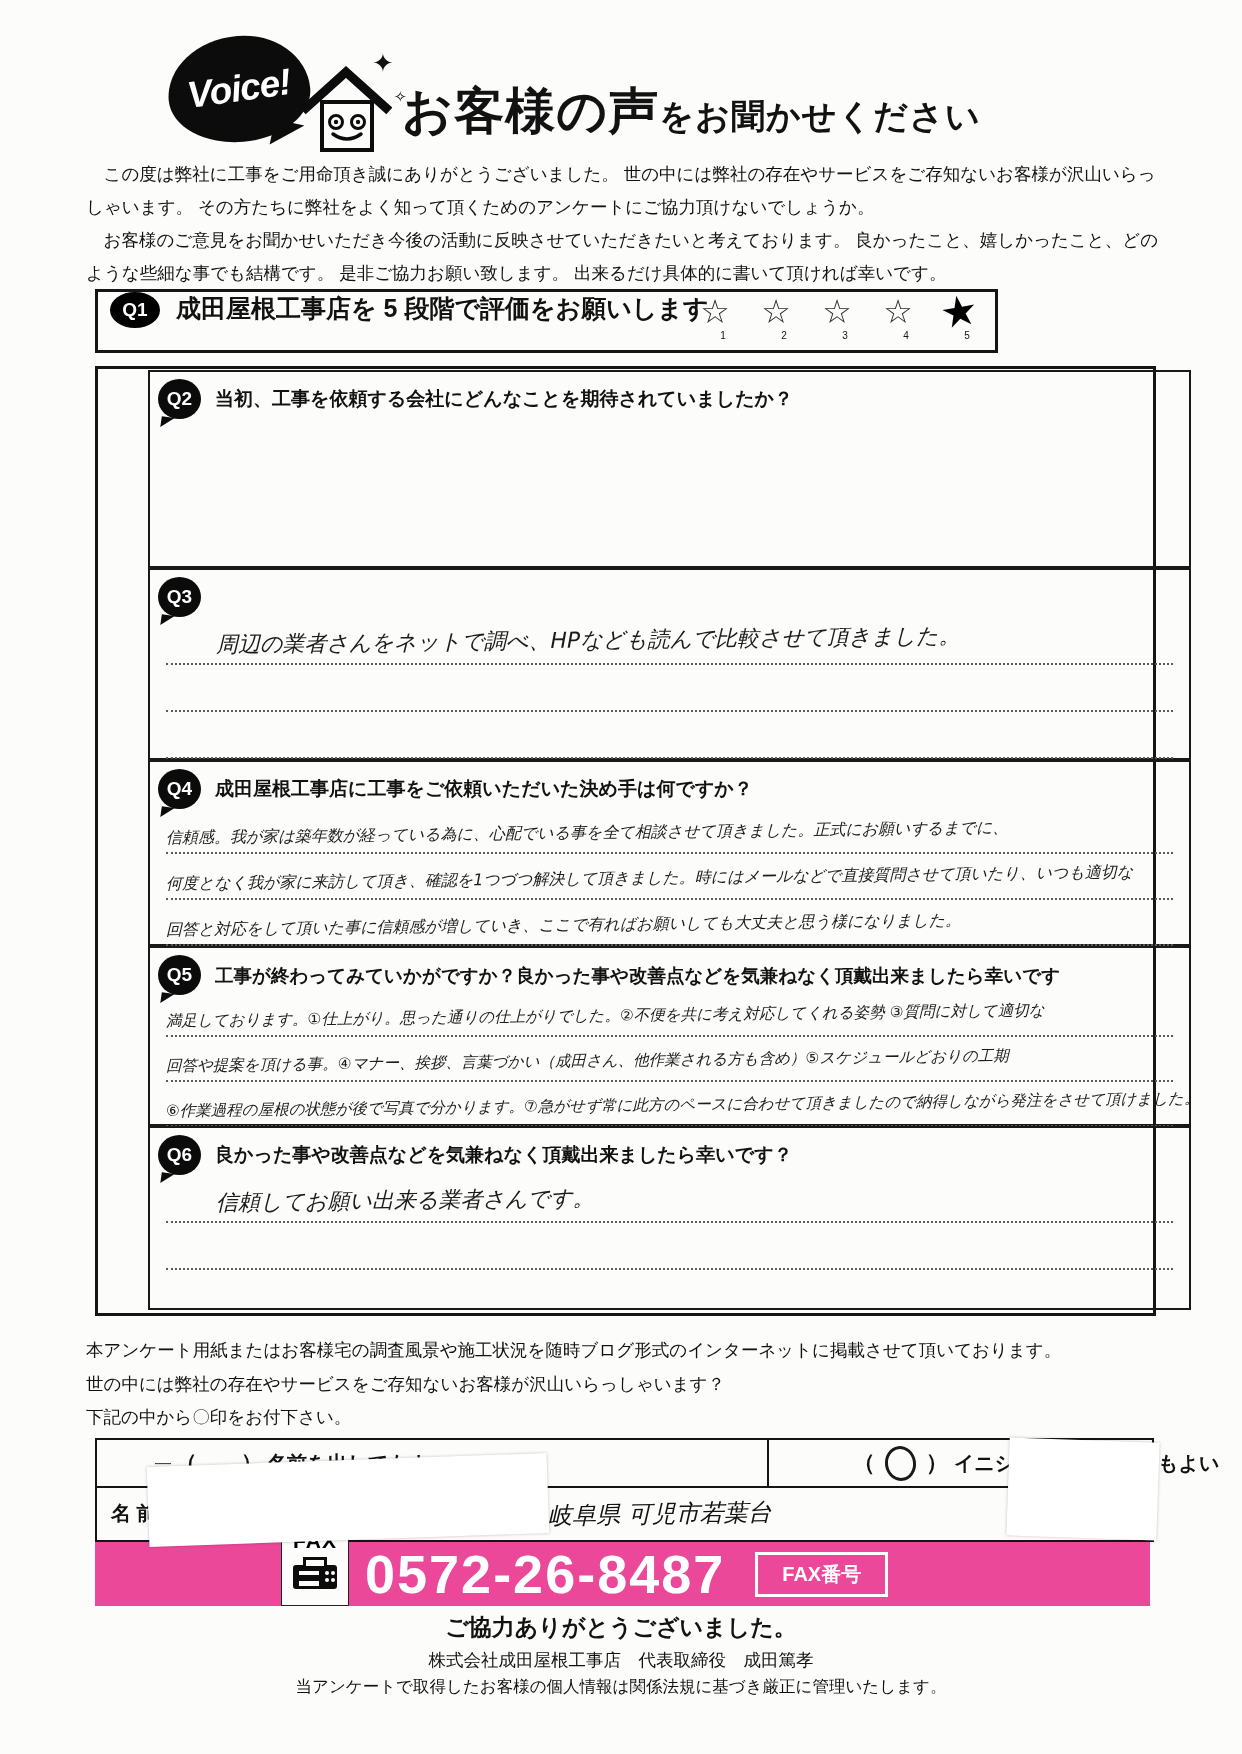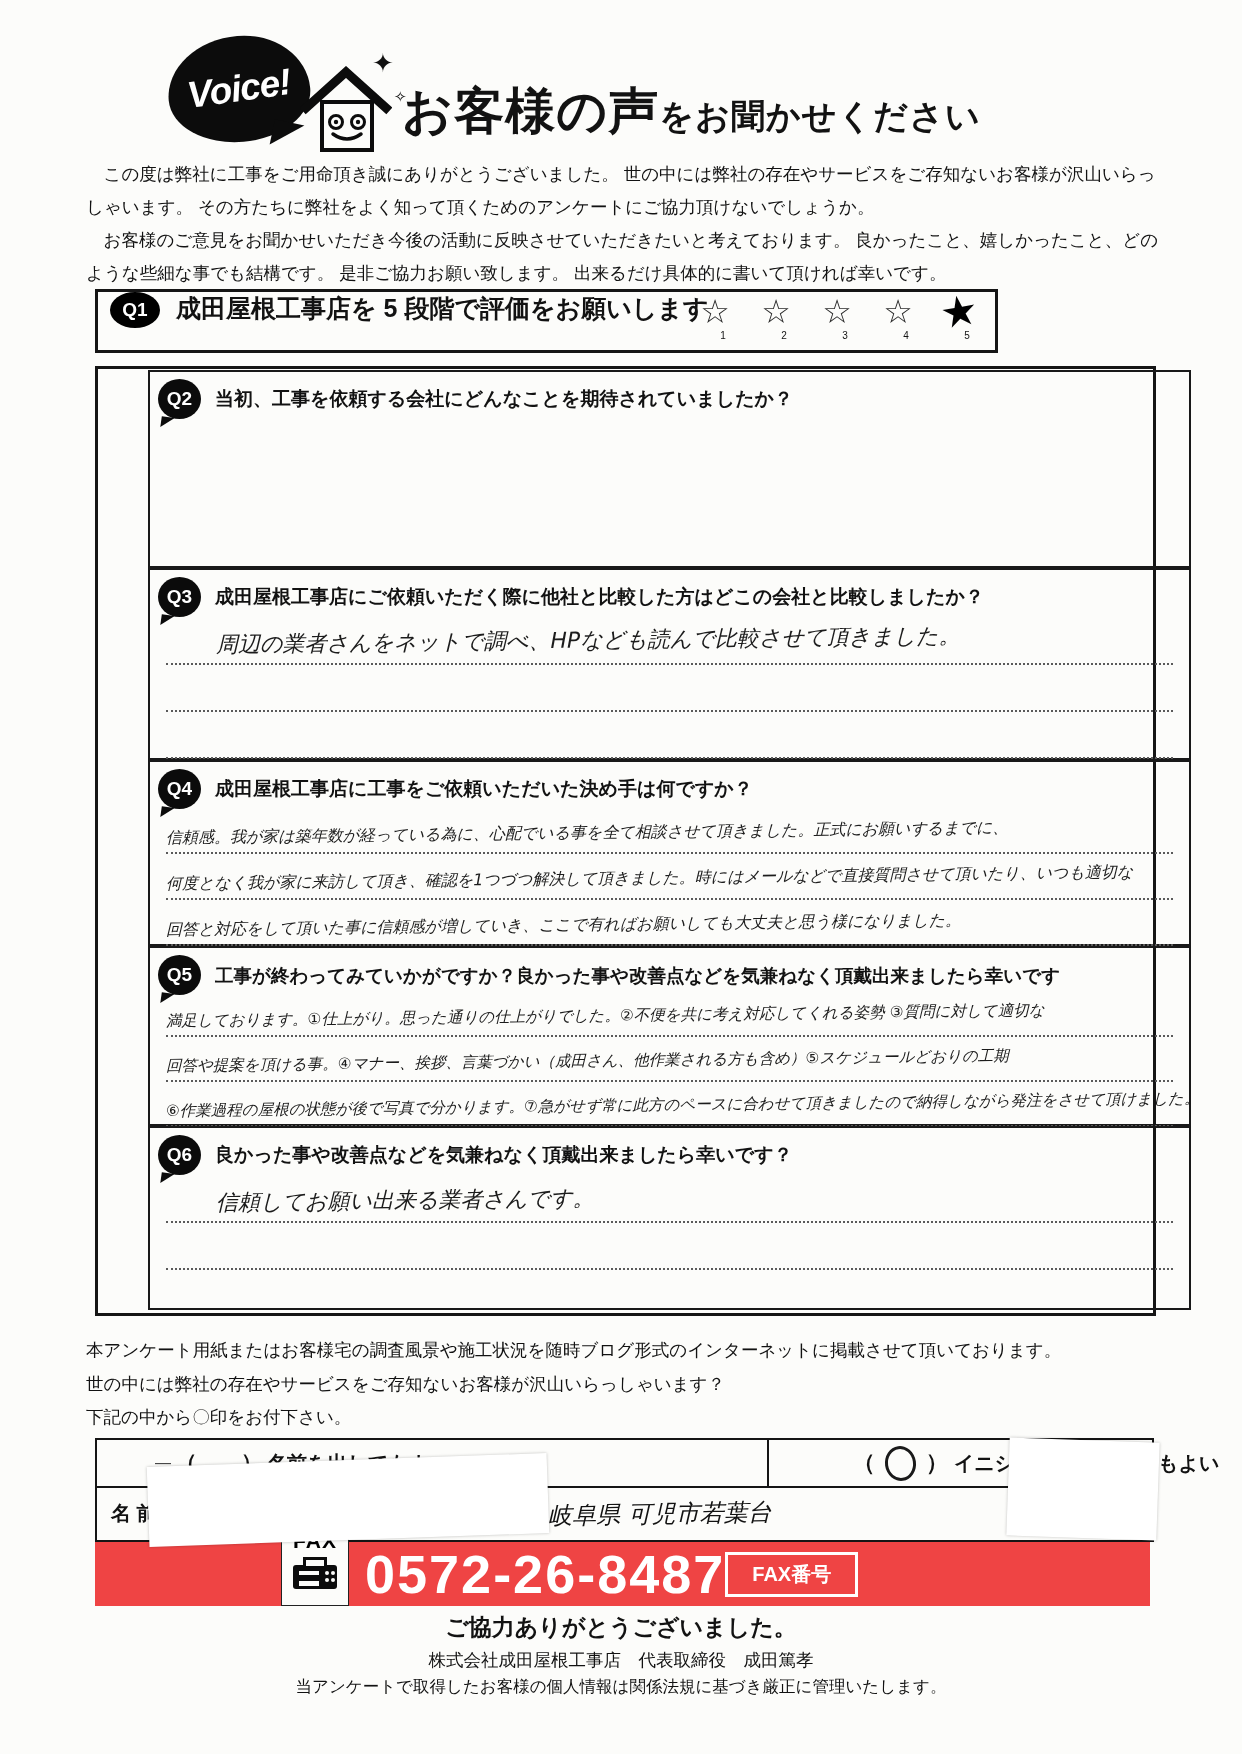--- a/index.html
+++ b/index.html
@@ -108,34 +108,34 @@
   .addr-label {
     margin-left:318px; background:#111; color:#fff; font-size:15px; font-weight:bold;
     padding:5px 9px; white-space:nowrap; flex:none;
   }
   .addr-value {
     font-family:"DejaVu Sans",sans-serif; font-style:italic; font-size:24px;
     margin-left:10px; white-space:nowrap; transform:rotate(-1deg);
   }
 
   .fax-bar {
-    left:95px; top:1542px; width:1055px; height:64px; background:#ef4444;
+    left:95px; top:1542px; width:1055px; height:64px; background:#ec4899;
     display:flex; align-items:center;
   }
   .fax-tab {
     position:absolute; left:186px; top:-14px; width:66px; height:76px; background:#fcfcfa;
     display:flex; flex-direction:column; align-items:center; border:1px solid #222;
   }
   .fax-tab-label { font-weight:900; font-size:21px; letter-spacing:1px; color:#000; line-height:24px; }
   .fax-number {
     color:#fff; font-weight:bold; font-size:54px; letter-spacing:2px;
     margin-left:270px; white-space:nowrap;
   }
   .fax-num-label {
-    border:3px solid #fff; color:#fff; font-size:20px; font-weight:bold;
+    margin-left:30px; border:3px solid #fff; color:#fff; font-size:20px; font-weight:bold;
     padding:6px 24px; white-space:nowrap;
   }
 
   .thanks  { left:0; top:1612px; width:100%; text-align:center; font-weight:bold; font-size:23px; }
   .company { left:0; top:1648px; width:100%; text-align:center; font-size:17.5px; }
   .privacy { left:0; top:1676px; width:100%; text-align:center; font-size:16.5px; }
 
   .redaction {
     position:absolute; background:#ffffff;
     box-shadow:0 0 3px rgba(0,0,0,0.25);
@@ -207,21 +207,20 @@
   <div class="q-sec sec-q2">
     <div class="q-head">
       <div class="q-badge">Q2</div>
       <div class="q-title">当初、工事を依頼する会社にどんなことを期待されていましたか？</div>
     </div>
   </div>
 
   <div class="q-sec sec-q3">
     <div class="q-head">
       <div class="q-badge">Q3</div>
-      <div class="q-title">成田屋根工事店にご依頼いただく際に他社と比較した方はどこの会社と比較しましたか？</div>
     </div>
     <div class="answer" style="top:48px;">
       <div class="rule" style="height:45px;">
         <span class="hand h-big" style="left:50px;">周辺の業者さんをネットで調べ、HPなども読んで比較させて頂きました。</span>
       </div>
       <div class="rule" style="height:45px;"></div>
       <div class="rule" style="height:45px;"></div>
     </div>
   </div>
 

